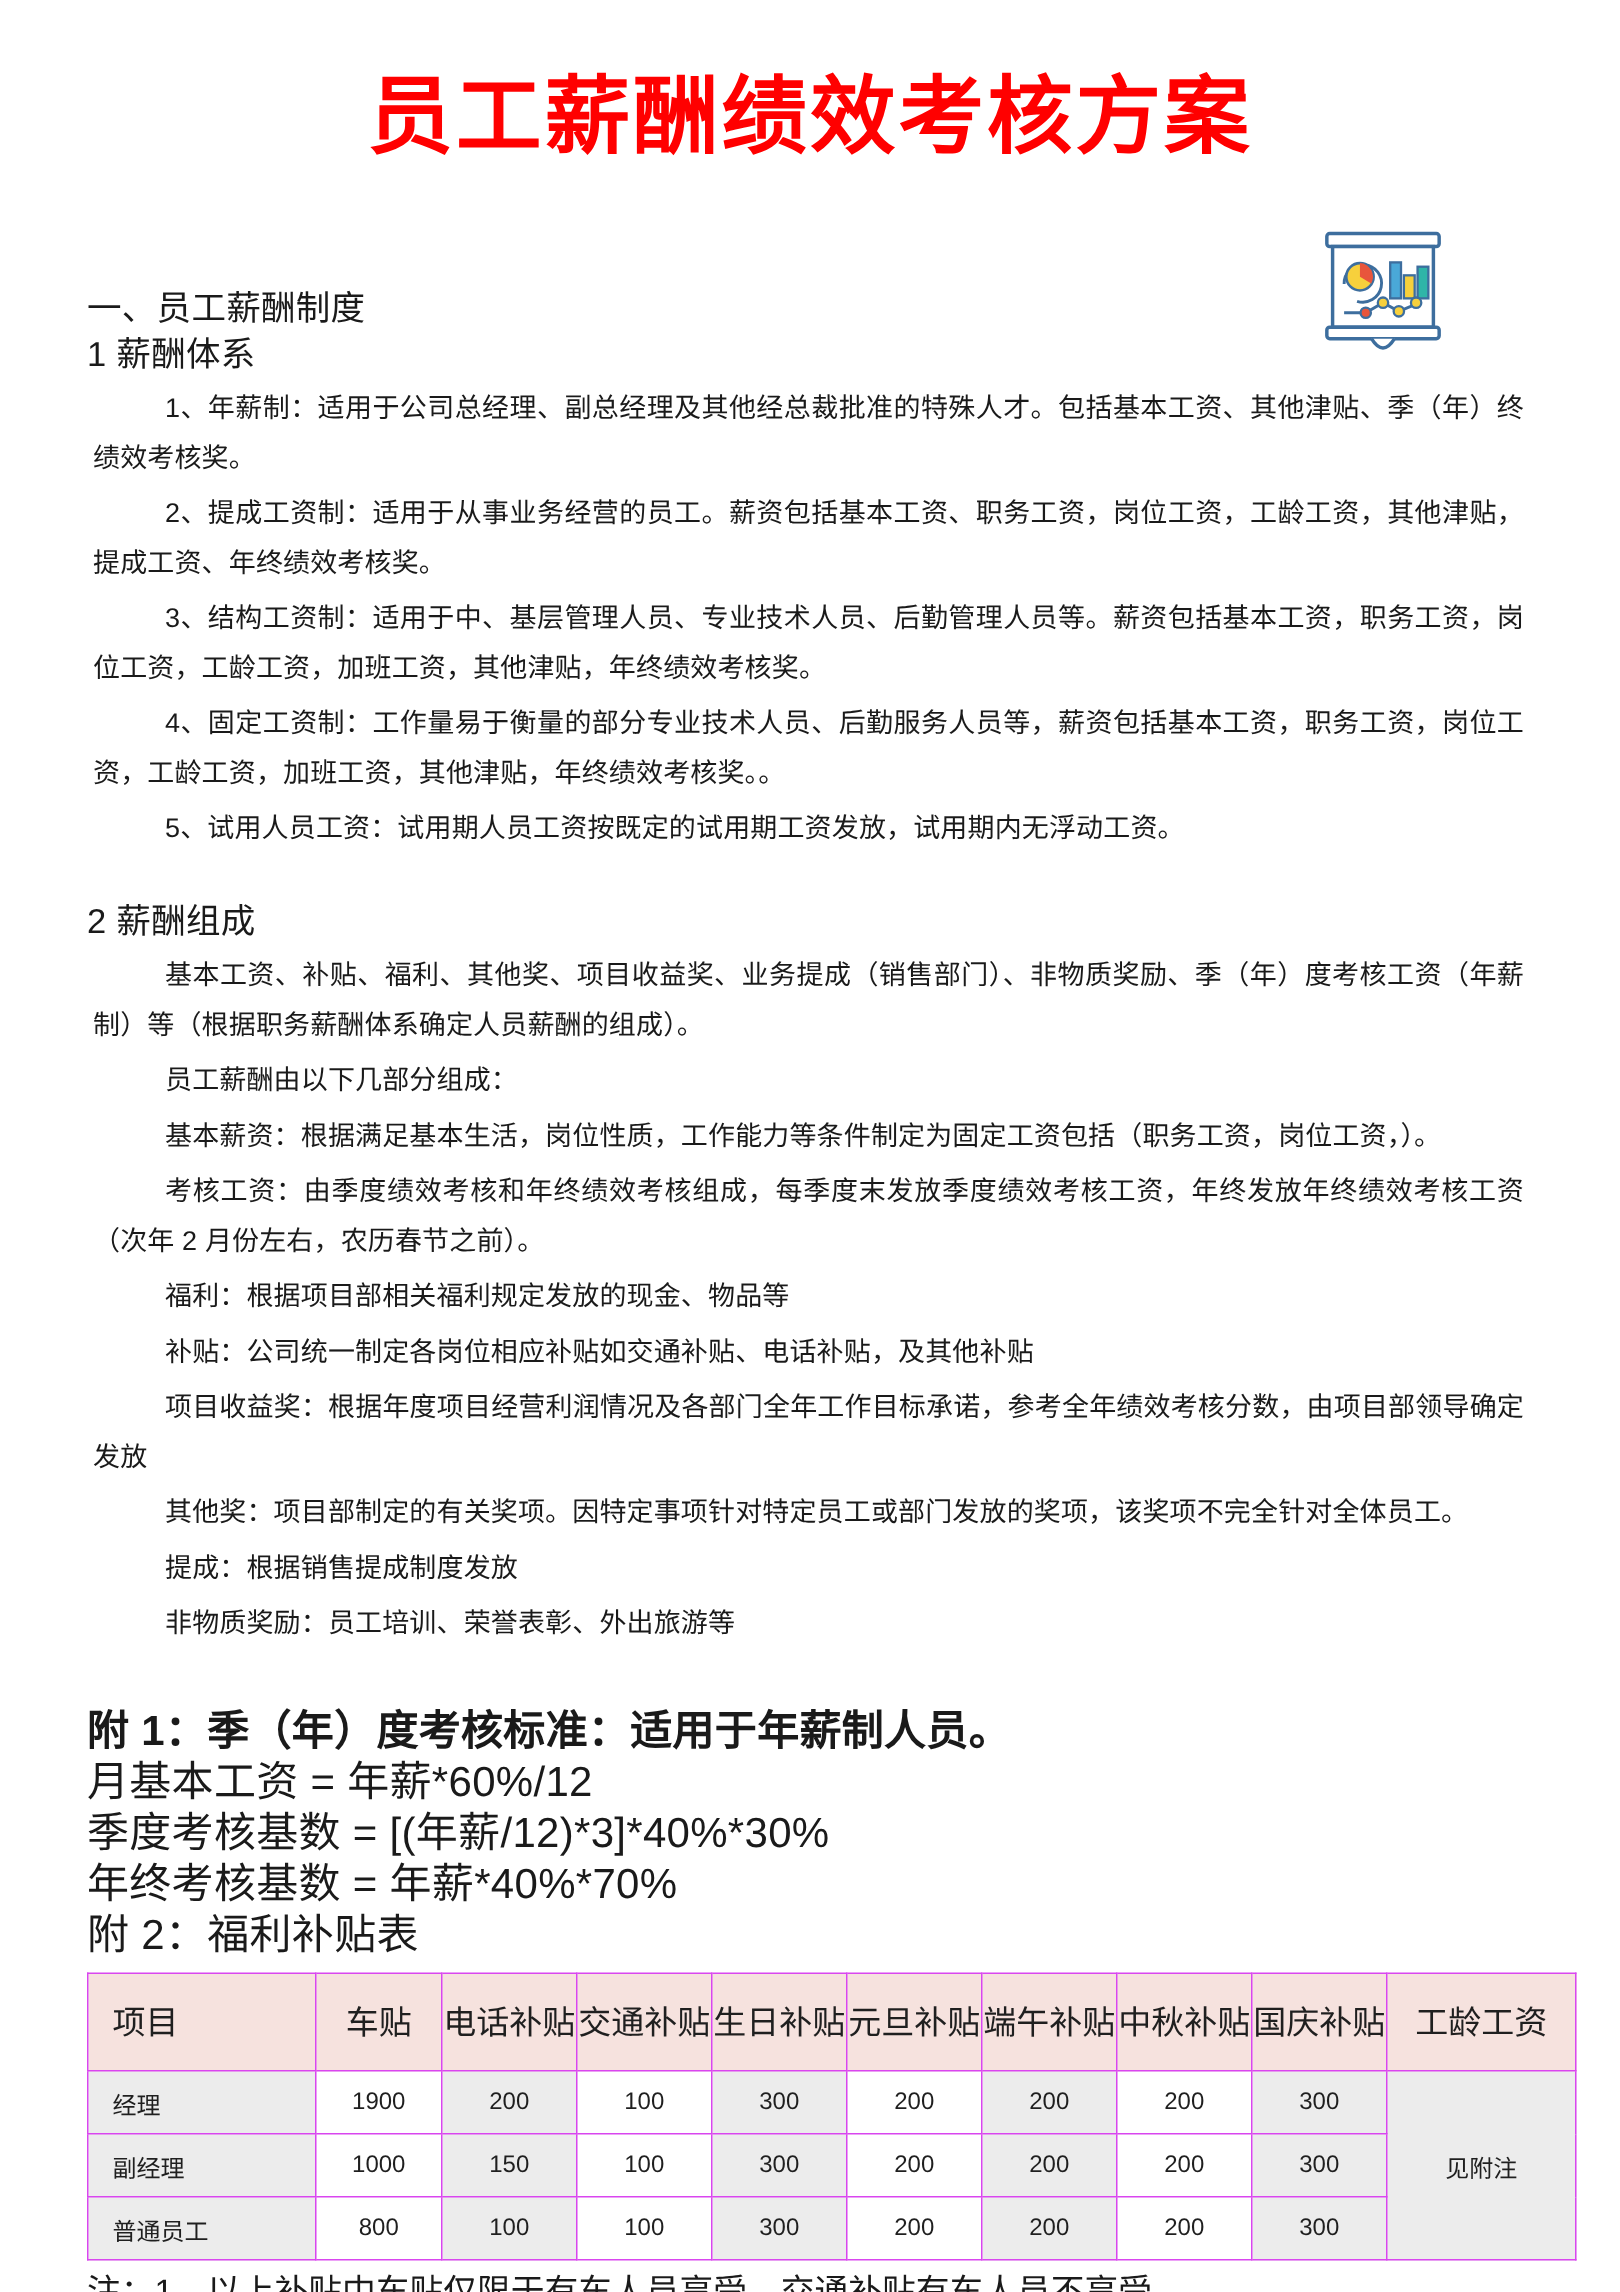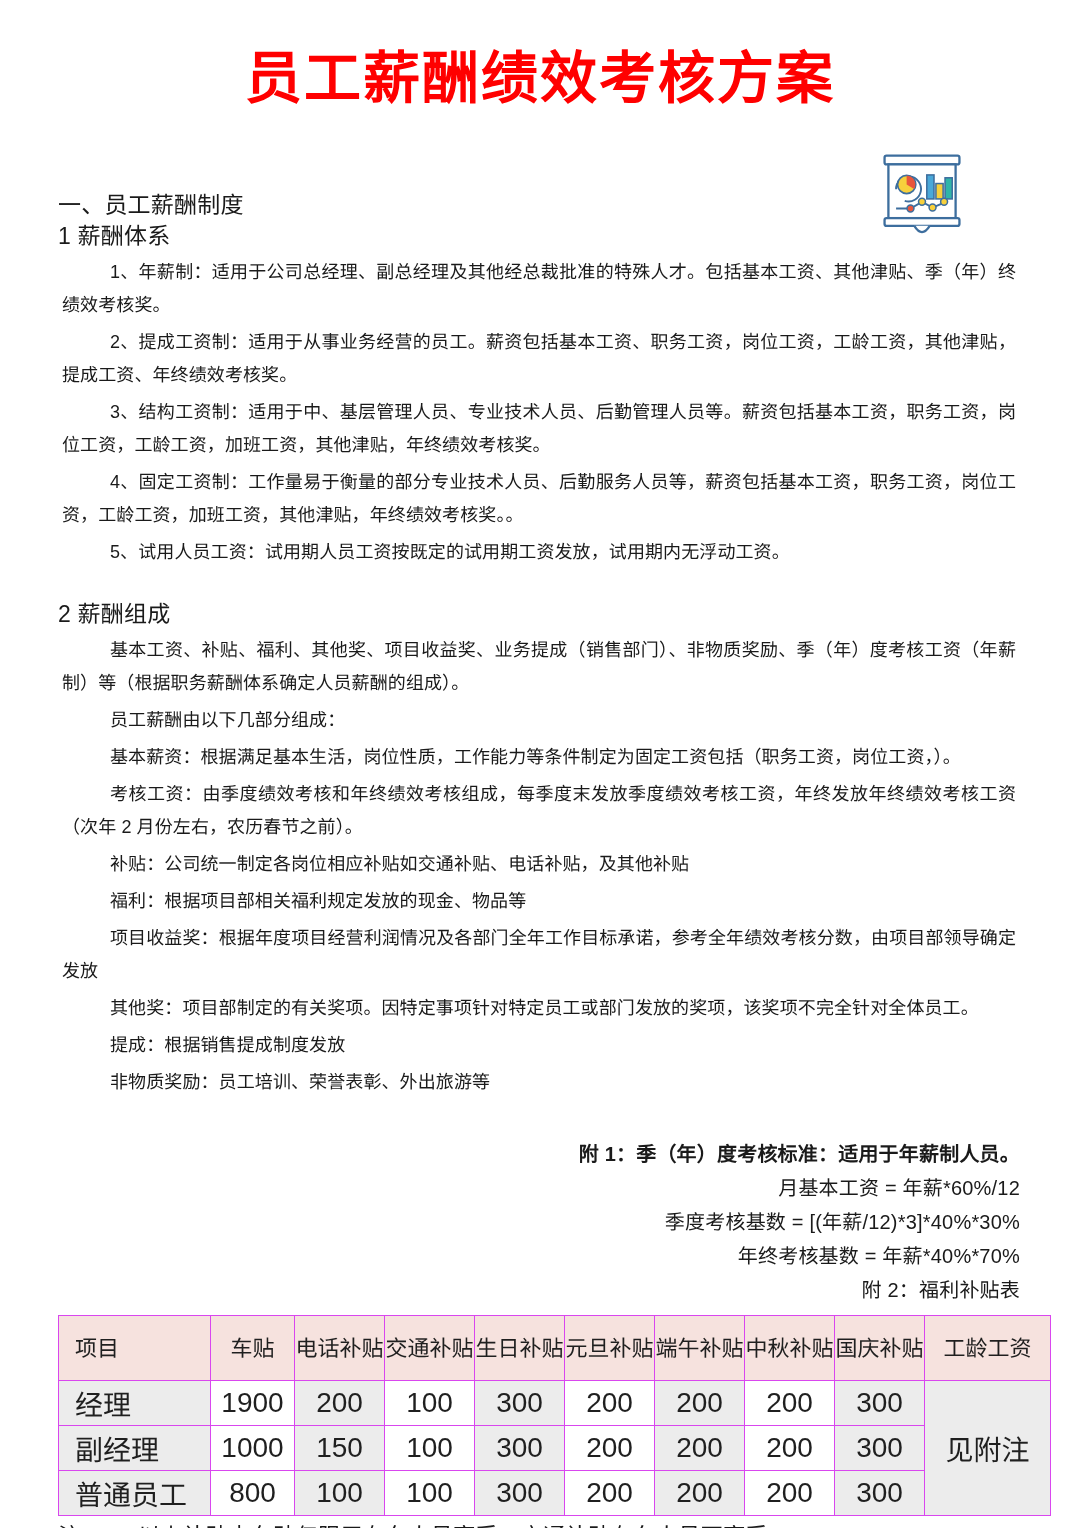--- a/index.html
+++ b/index.html
@@ -70,25 +70,24 @@
     letter-spacing: 0.1px;
   }
   .indent { text-indent: 48px; }
   .gap-md { height: 26px; }
   .gap-lg { height: 34px; }
 
   .bold { font-weight: bold; }
 
   
   .formula {
-    font-size: 20px;
+    font-size: 28px;
     line-height: 34px;
     margin: 0;
     letter-spacing: 0.2px;
-    text-align: right;
   }
 
   
   .table-wrap {
     margin-top: 8px;
     width: 992px;
   }
   table.benefits {
     border-collapse: collapse;
     width: 992px;
@@ -109,21 +108,21 @@
     height: 60px;
     line-height: 27px;
     font-size: 22px;
   }
   table.benefits thead th.h-first {
     text-align: left;
     padding-left: 16px;
   }
   table.benefits tbody td {
     height: 37px;
-    font-size: 28px;
+    font-size: 16px;
   }
   table.benefits tbody td.label-cell {
     text-align: left;
     padding-left: 16px;
     background: #ececec;
   }
   .shade  { background: #ececec; }
   .plain  { background: #ffffff; }
   .merged { background: #ececec; }
 
@@ -197,22 +196,22 @@
     <p class="p-line indent">4、固定工资制：工作量易于衡量的部分专业技术人员、后勤服务人员等，薪资包括基本工资，职务工资，岗位工资，工龄工资，加班工资，其他津贴，年终绩效考核奖。。</p>
     <p class="p-line indent">5、试用人员工资：试用期人员工资按既定的试用期工资发放，试用期内无浮动工资。</p>
 
     <div class="gap-md"></div>
 
     <p class="h-line">2 薪酬组成</p>
     <p class="p-line indent">基本工资、补贴、福利、其他奖、项目收益奖、业务提成（销售部门）、非物质奖励、季（年）度考核工资（年薪制）等（根据职务薪酬体系确定人员薪酬的组成）。</p>
     <p class="p-line indent">员工薪酬由以下几部分组成：</p>
     <p class="p-line indent">基本薪资：根据满足基本生活，岗位性质，工作能力等条件制定为固定工资包括（职务工资，岗位工资，）。</p>
     <p class="p-line indent">考核工资：由季度绩效考核和年终绩效考核组成，每季度末发放季度绩效考核工资，年终发放年终绩效考核工资（次年 2 月份左右，农历春节之前）。</p>
+    <p class="p-line indent">福利：根据项目部相关福利规定发放的现金、物品等</p>
     <p class="p-line indent">补贴：公司统一制定各岗位相应补贴如交通补贴、电话补贴，及其他补贴</p>
-    <p class="p-line indent">福利：根据项目部相关福利规定发放的现金、物品等</p>
     <p class="p-line indent">项目收益奖：根据年度项目经营利润情况及各部门全年工作目标承诺，参考全年绩效考核分数，由项目部领导确定发放</p>
     <p class="p-line indent">其他奖：项目部制定的有关奖项。因特定事项针对特定员工或部门发放的奖项，该奖项不完全针对全体员工。</p>
     <p class="p-line indent">提成：根据销售提成制度发放</p>
     <p class="p-line indent">非物质奖励：员工培训、荣誉表彰、外出旅游等</p>
 
     <div class="gap-lg"></div>
 
     <p class="formula bold">附 1：季（年）度考核标准：适用于年薪制人员。</p>
     <p class="formula">月基本工资 = 年薪*60%/12</p>
     <p class="formula">季度考核基数 = [(年薪/12)*3]*40%*30%</p>

